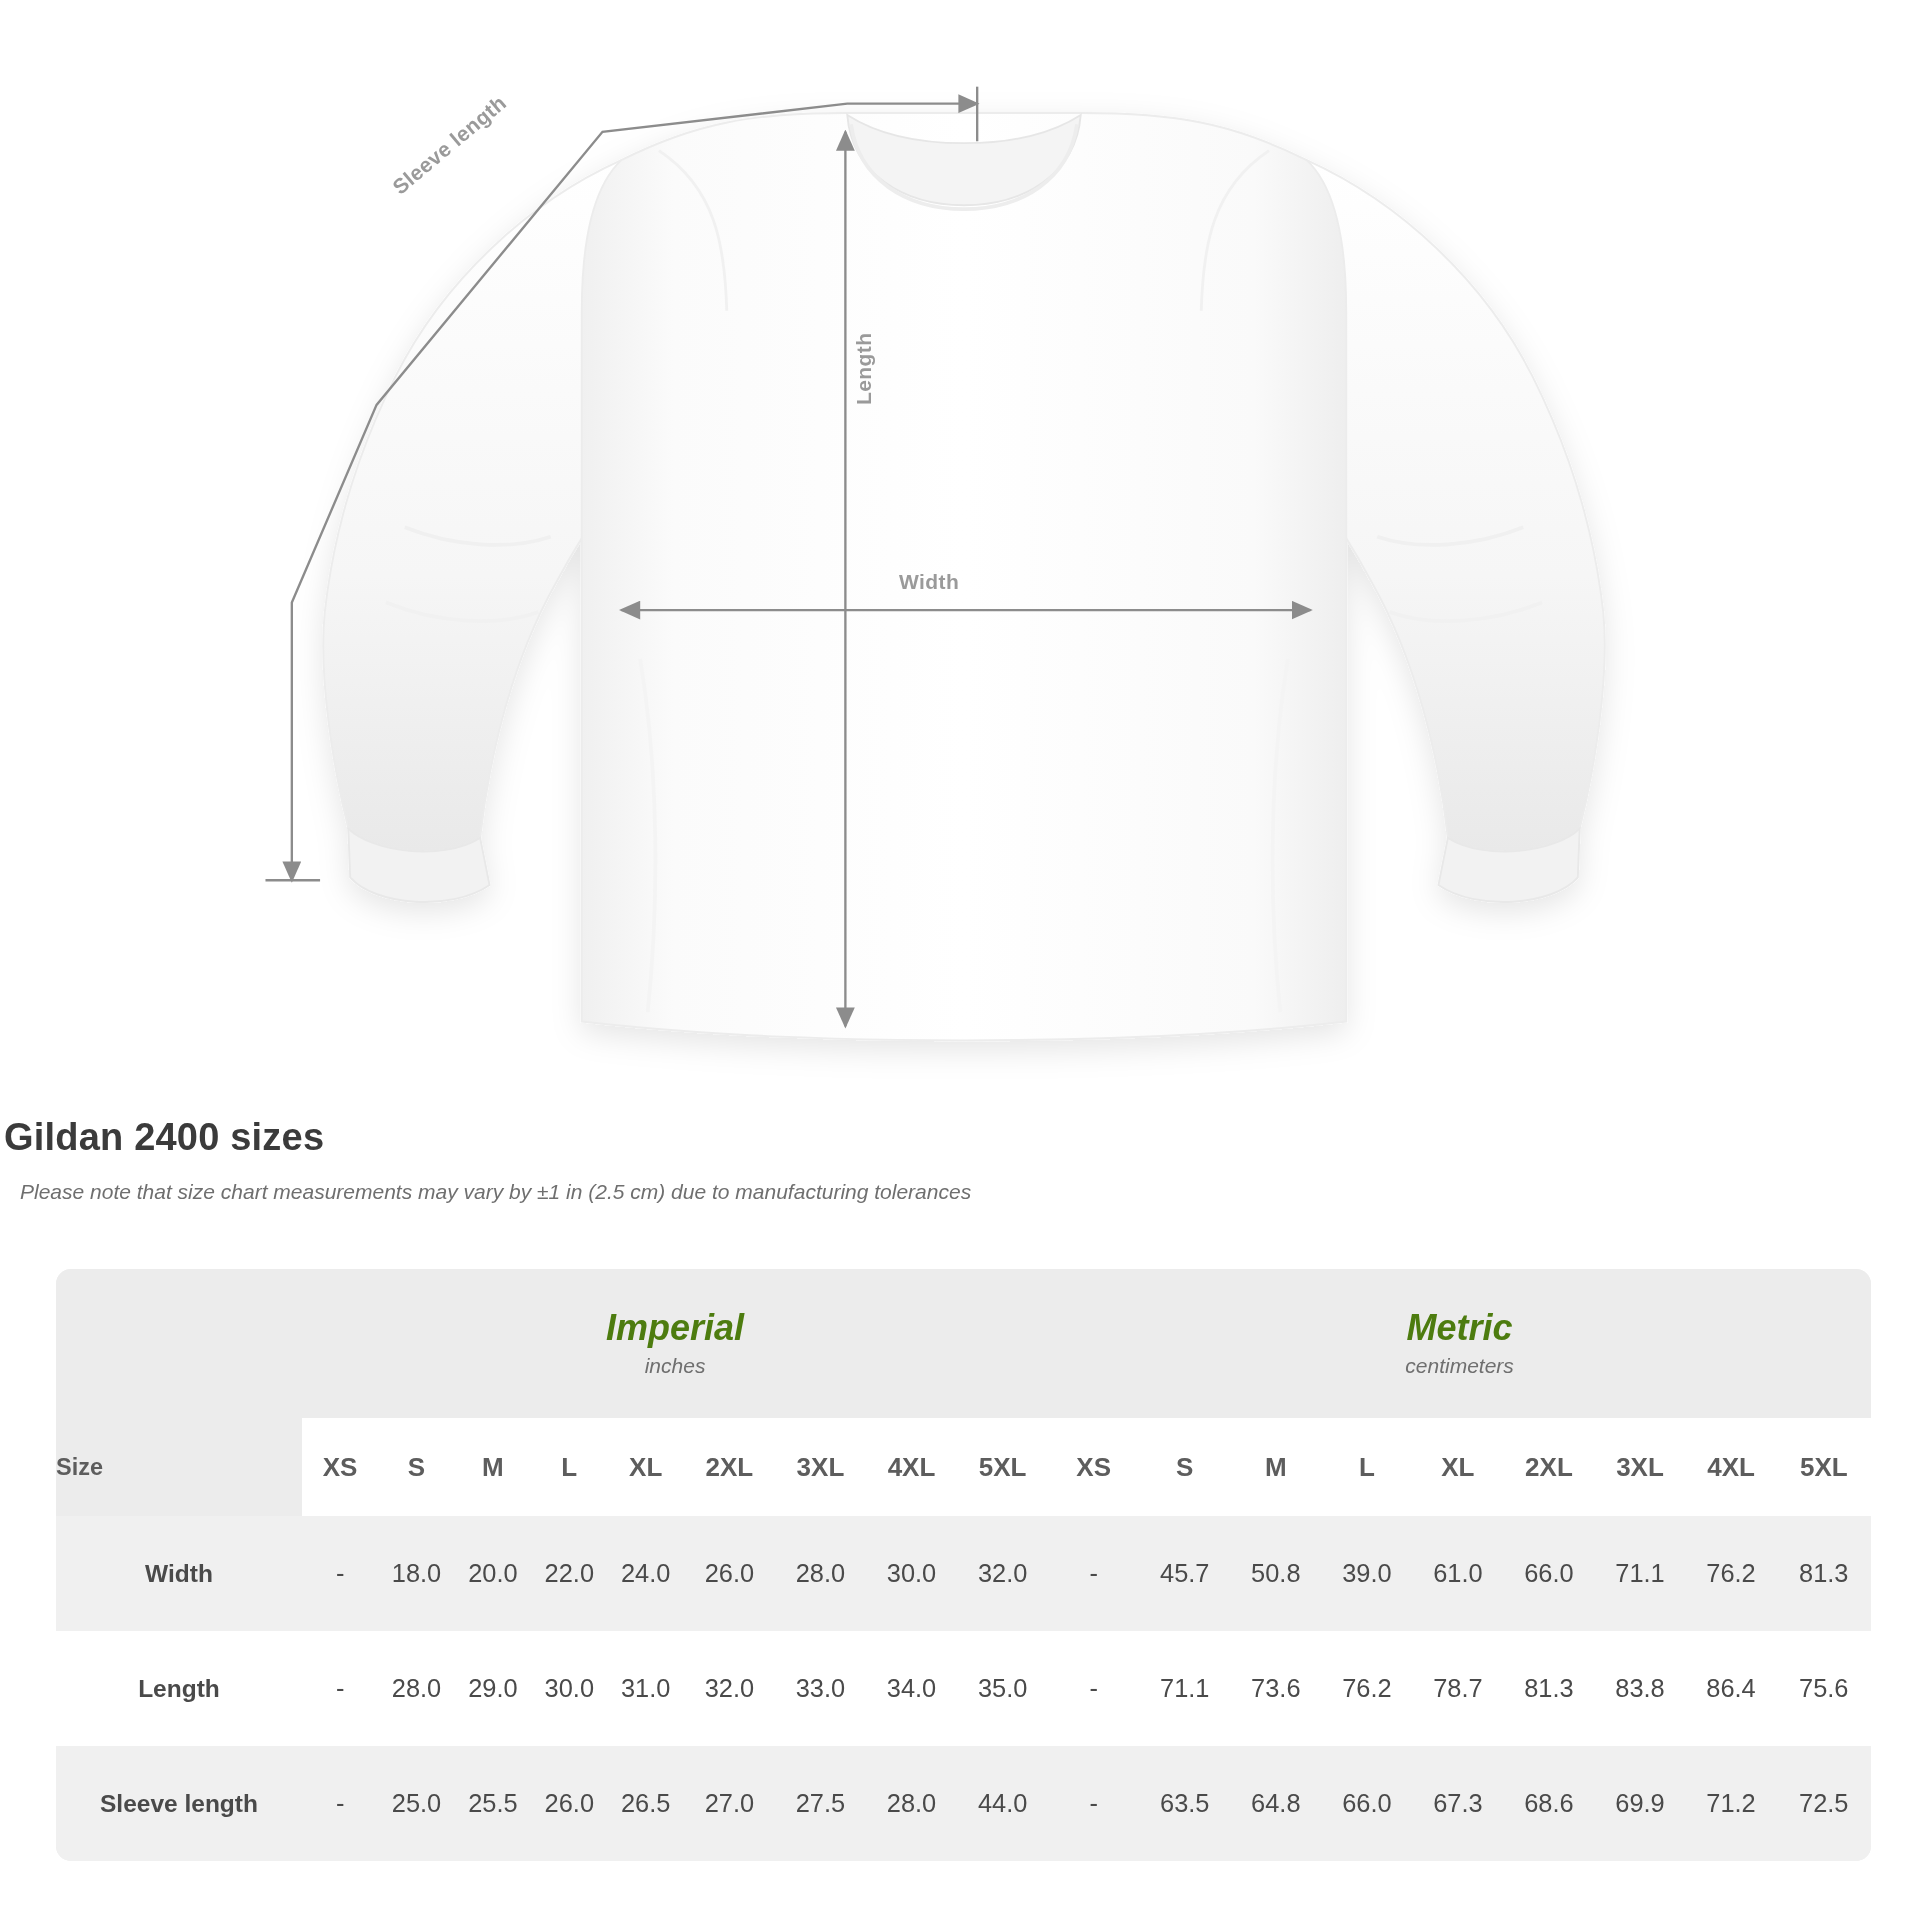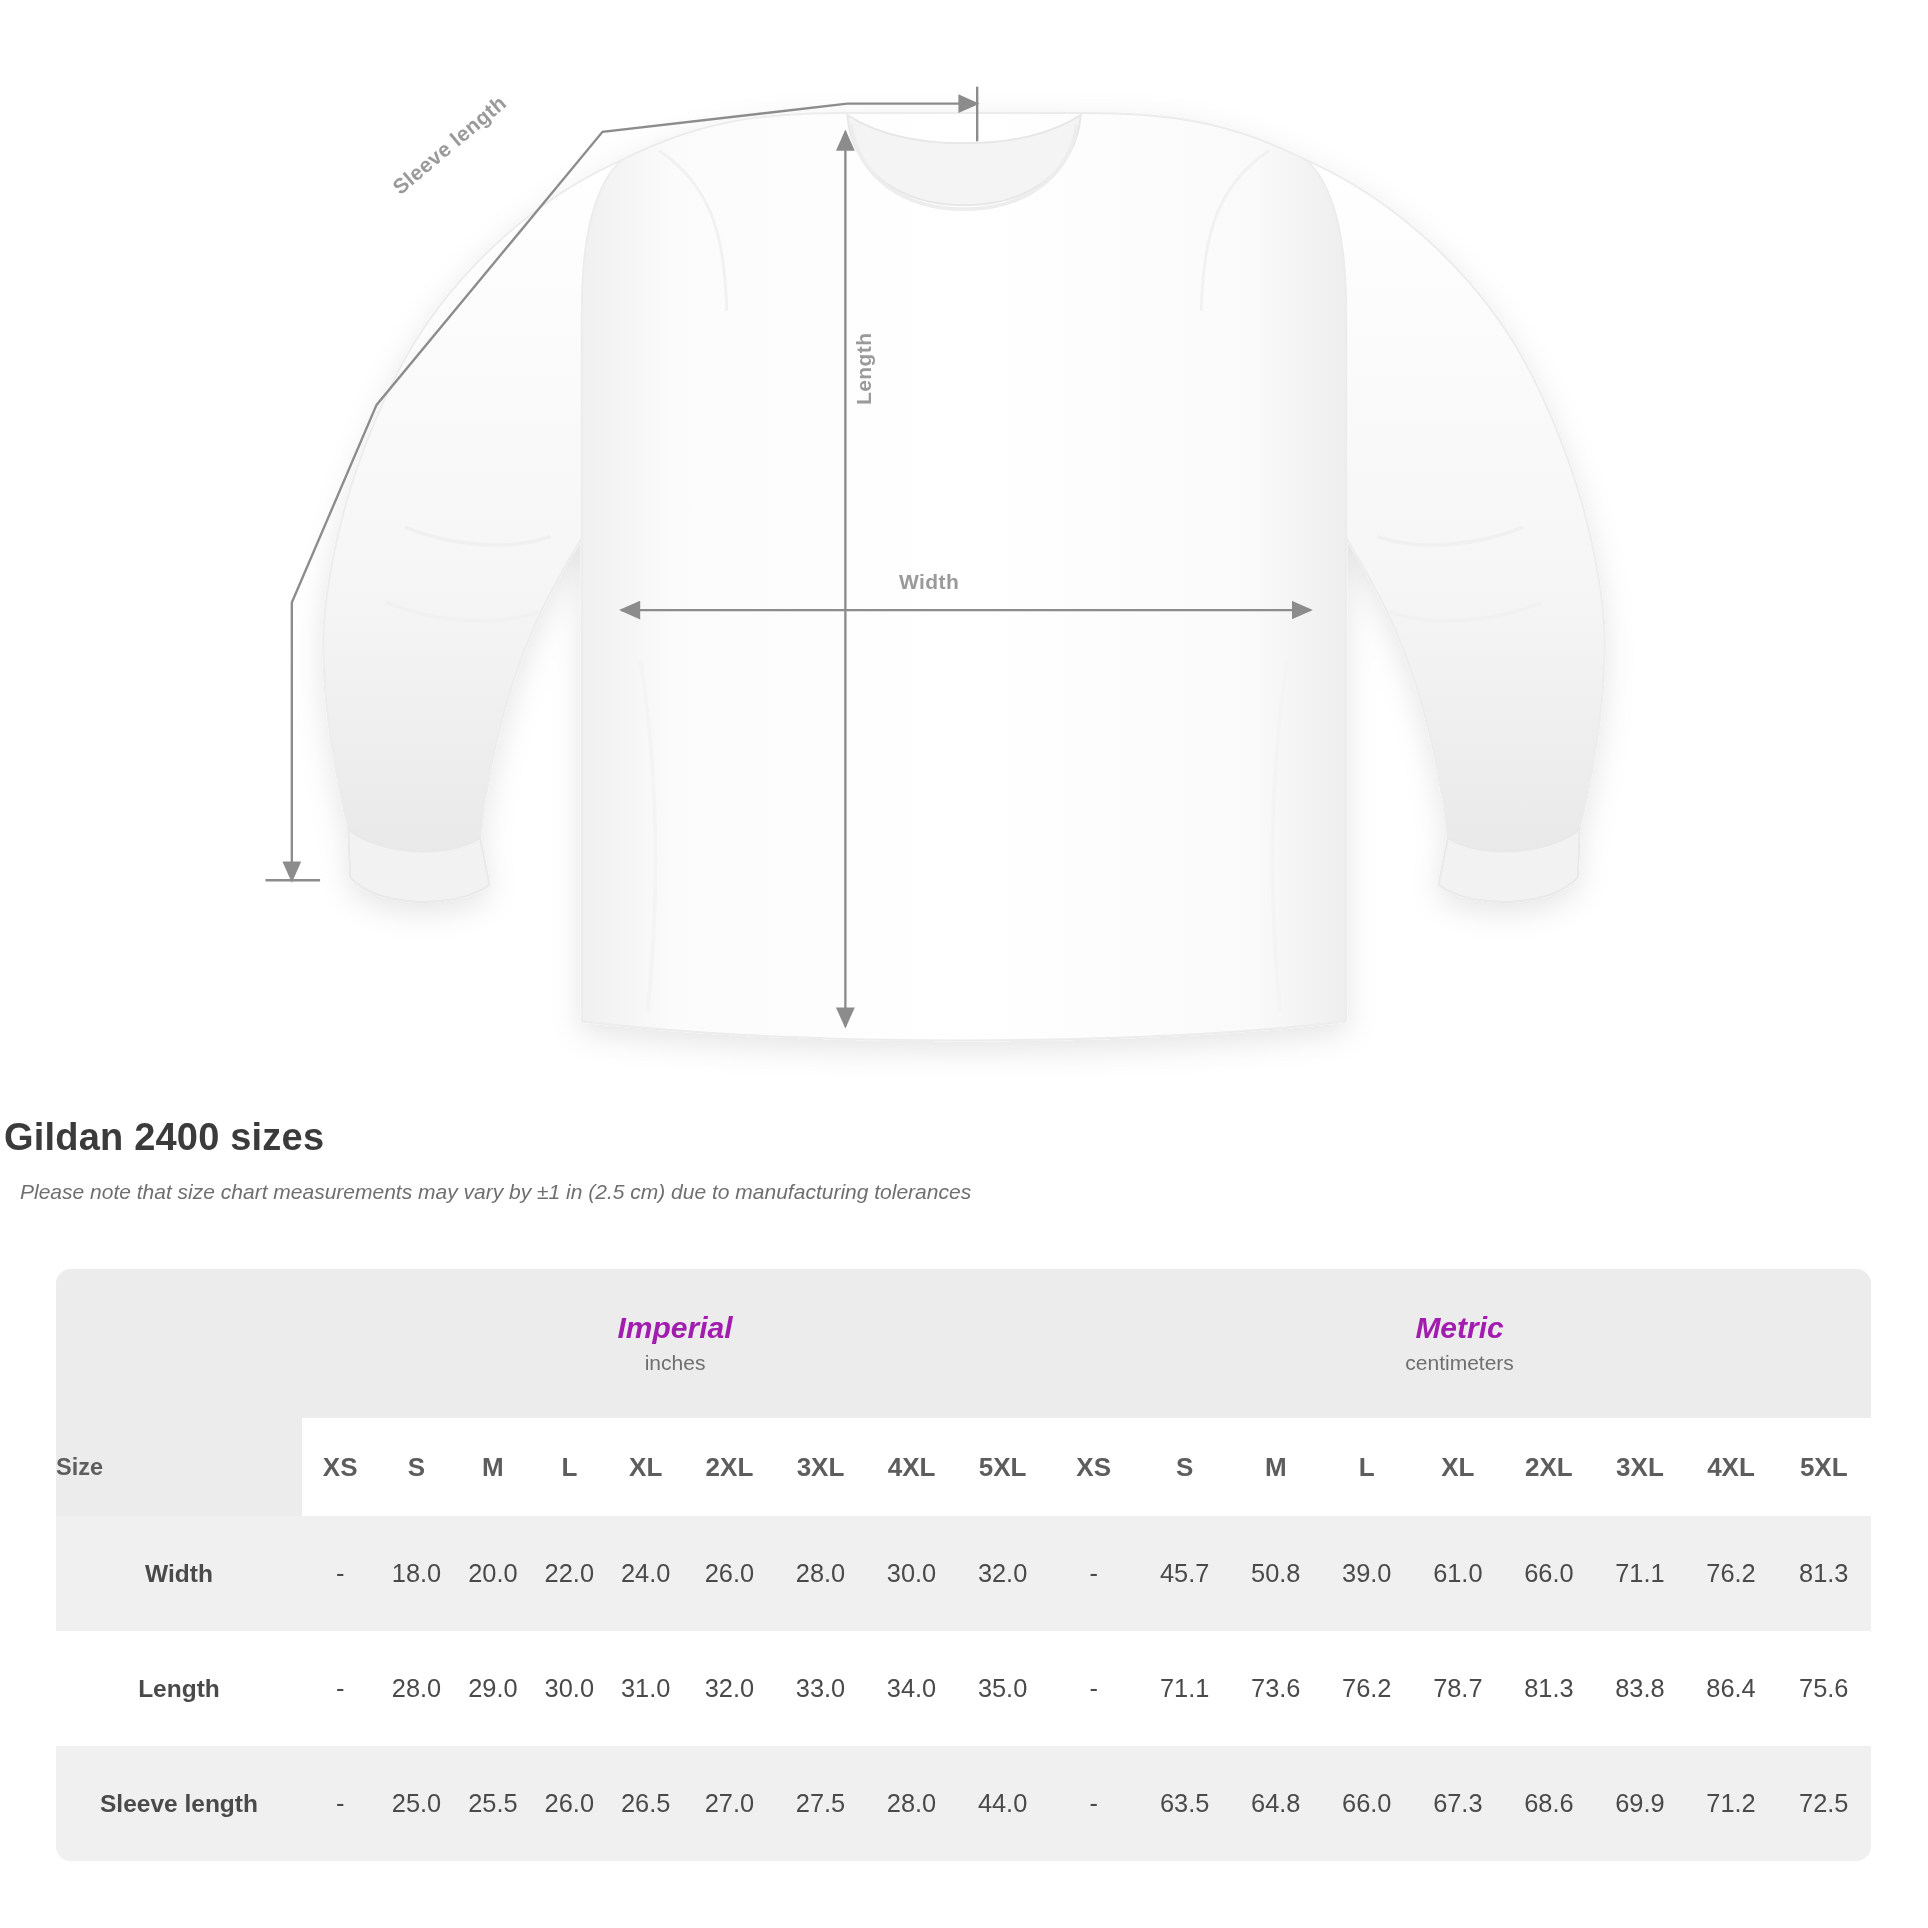--- a/index.html
+++ b/index.html
@@ -108,28 +108,29 @@
     padding: 0;
     margin: 0;
   }
   .unit-header {
     background: #ececec;
     height: 149px;
     text-align: center;
     vertical-align: middle;
   }
   .unit-name {
-    font-size: 30px;
+    font-size: 36px;
     font-style: italic;
     font-weight: bold;
-    color: #a21caf;
+    color: #4d7c0f;
     line-height: 1.25;
   }
   .unit-sub {
     font-size: 21px;
+    font-style: italic;
     color: #6f6f6f;
     line-height: 1.5;
   }
   tr.head-row td, tr.head-row th {
     height: 98px;
     background: #ffffff;
   }
   tr.head-row .row-label {
     background: #ececec;
   }

